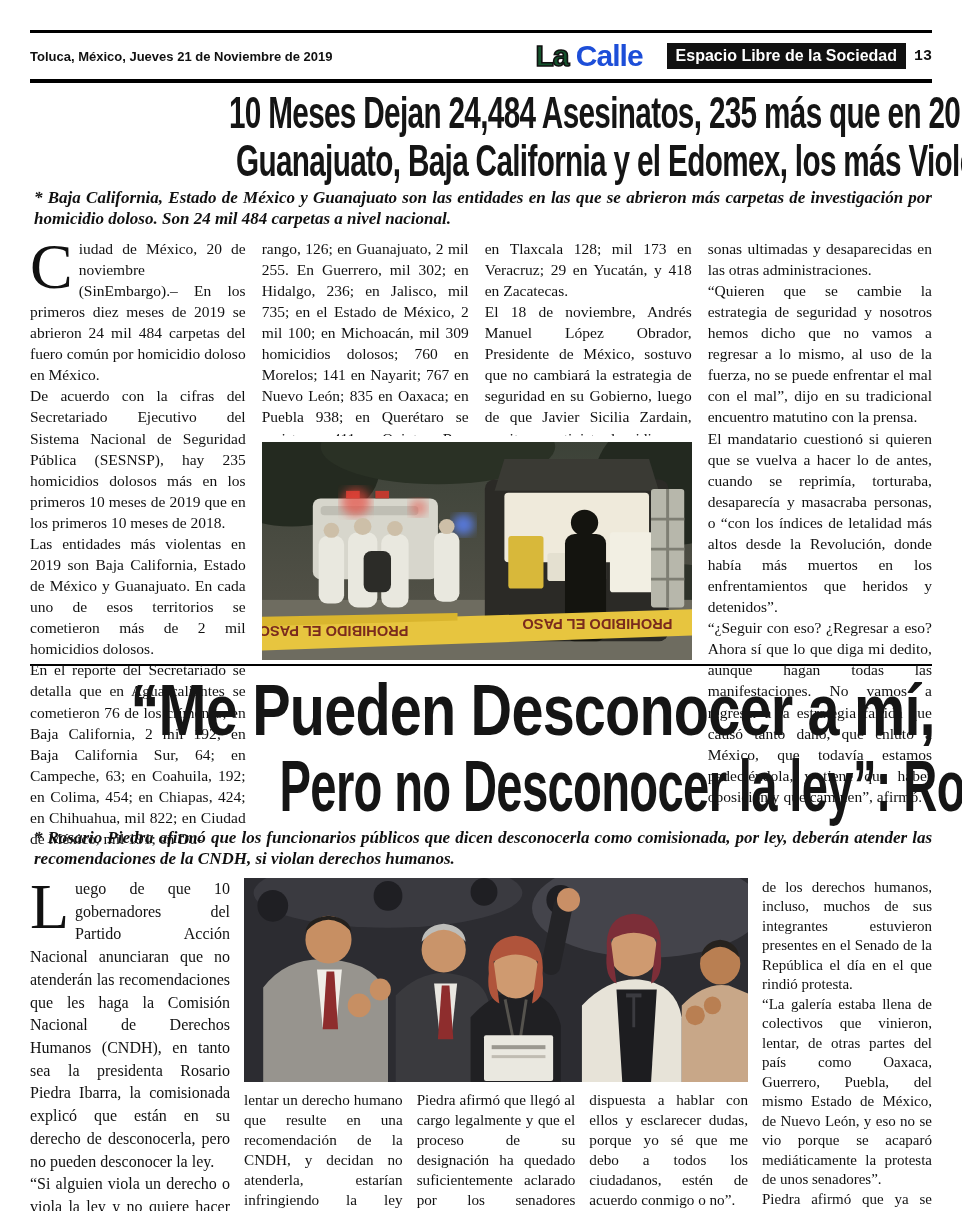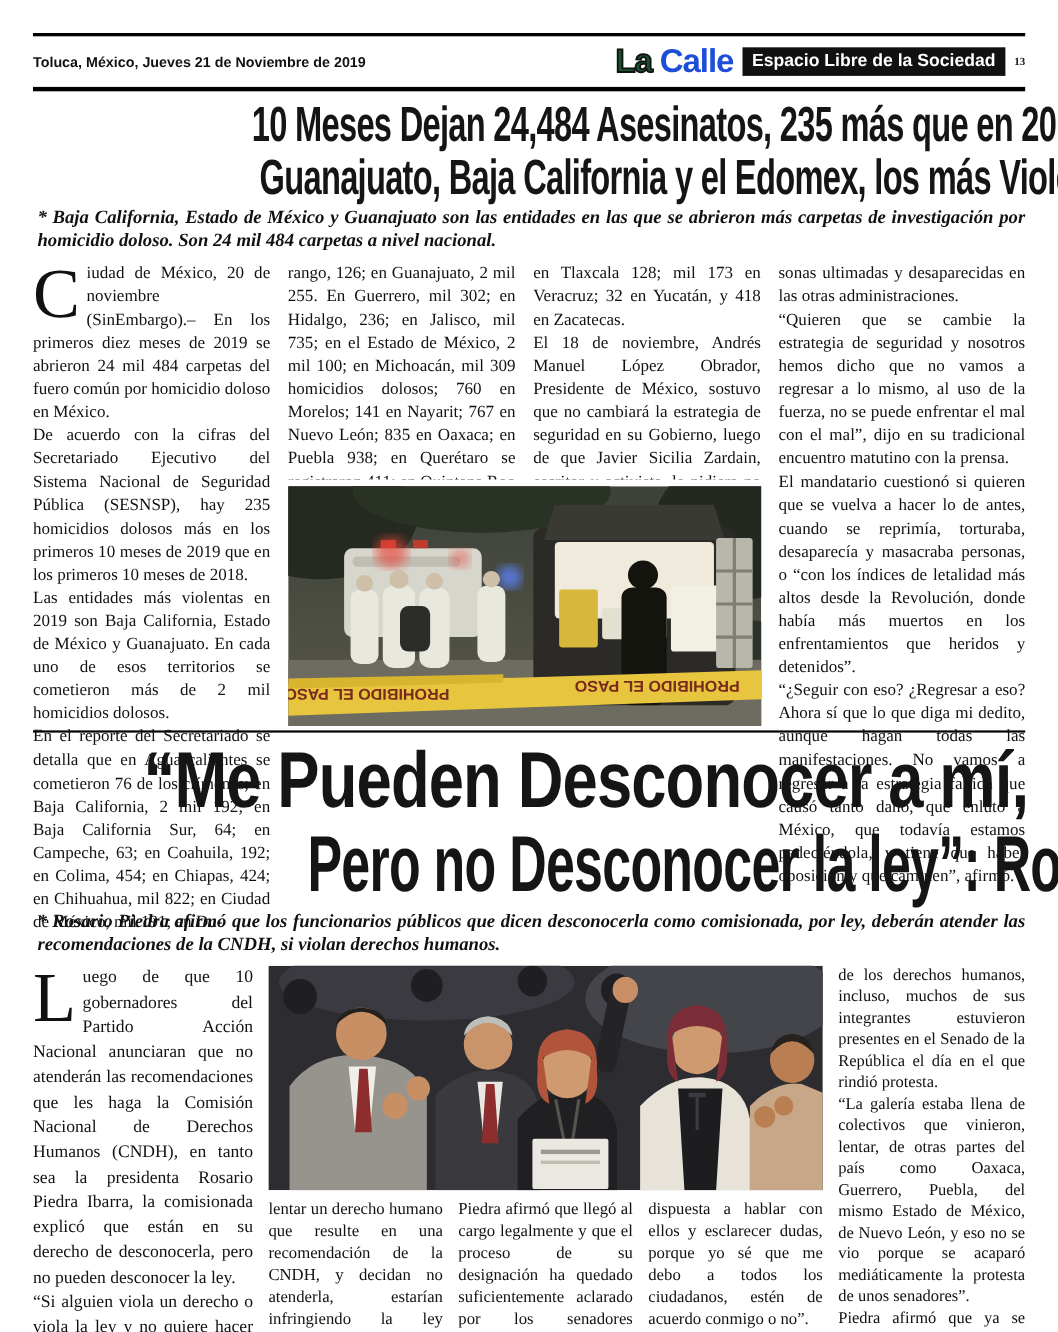--- a/index.html
+++ b/index.html
@@ -15,22 +15,22 @@
   .rule.divider{border-top-width:2px;margin:4px 0 2px 0;}
 
   
   .masthead{display:flex;align-items:center;justify-content:space-between;height:46px;gap:44px;}
   .dateline{font-family:"Liberation Sans",sans-serif;font-weight:bold;font-size:13px;}
   .mast-right{display:flex;align-items:center;gap:8px;}
   .logo{font-family:"Liberation Sans",sans-serif;font-weight:bold;font-size:30px;line-height:1;letter-spacing:-1px;}
   .logo .la{color:#14532d;-webkit-text-stroke:1.6px #111;text-shadow:0 0 1px #000;}
   .logo .calle{color:#1d4ed8;}
   .tagline{background:#111;color:#fff;font-family:"Liberation Sans",sans-serif;
-    font-weight:bold;font-size:16px;padding:4px 9px;line-height:1.1;}
-  .pagenum{font-family:Liberation Serif, serif;font-weight:bold;font-size:10px;}
+    font-weight:bold;font-size:16px;padding:4px 9px;line-height:1.1;margin-left:16px;}
+  .pagenum{font-family:Liberation Mono, monospace;font-weight:bold;font-size:15px;}
 
   
   .headline{font-family:"Liberation Sans",sans-serif;font-weight:bold;text-align:center;color:#151515;}
   .hl-line{display:block;white-space:nowrap;line-height:1.06;}
   .hl-line>span{display:inline-block;letter-spacing:-1px;}
   .h-a1{font-size:45px;margin:6px 0 4px 0;}
   .h-a1 .sx{transform:scaleX(.66);transform-origin:50% 50%;}
   .h-a2{font-size:72px;margin:6px 0 4px 0;}
   .h-a2 .sx1{transform:scaleX(.80);transform-origin:50% 50%;}
   .h-a2 .sx2{transform:scaleX(.655);transform-origin:50% 50%;}
@@ -87,21 +87,21 @@
   <div class="a1-c1">
     <p><span class="dropcap">C</span><span>iudad de México, 20 de noviembre (SinEmbargo).– En los primeros diez meses de 2019 se abrieron 24 mil 484 carpetas del fuero común por homicidio doloso en México.</span></p>
     <p>De acuerdo con la cifras del Secretariado Ejecutivo del Sistema Nacional de Seguridad Pública (SESNSP), hay 235 homicidios dolosos más en los primeros 10 meses de 2019 que en los primeros 10 meses de 2018.</p>
     <p>Las entidades más violentas en 2019 son Baja California, Estado de México y Guanajuato. En cada uno de esos territorios se cometieron más de 2 mil homicidios dolosos.</p>
     <p>En el reporte del Secretariado se detalla que en Aguascalientes se cometieron 76 de los crímenes; en Baja California, 2 mil 192; en Baja California Sur, 64; en Campeche, 63; en Coahuila, 192; en Colima, 454; en Chiapas, 424; en Chihuahua, mil 822; en Ciudad de México, mil 191; en Du-</p>
   </div>
   <div class="a1-c2">
     <p>rango, 126; en Guanajuato, 2 mil 255. En Guerrero, mil 302; en Hidalgo, 236; en Jalisco, mil 735; en el Estado de México, 2 mil 100; en Michoacán, mil 309 homicidios dolosos; 760 en Morelos; 141 en Nayarit; 767 en Nuevo León; 835 en Oaxaca; en Puebla 938; en Querétaro se registraron 411; en Quintana Roo 572; 368 en San Luís Potosí; 684 en Sinaloa; 842 en Sonora; 486 en Tabasco; 568 en Tamaulipas;</p>
   </div>
   <div class="a1-c3">
-    <p>en Tlaxcala 128; mil 173 en Veracruz; 32 en Yucatán, y 418 en Zacatecas.</p>
+    <p>en Tlaxcala 128; mil 173 en Veracruz; 29 en Yucatán, y 418 en Zacatecas.</p>
     <p>El 18 de noviembre, Andrés Manuel López Obrador, Presidente de México, sostuvo que no cambiará la estrategia de seguridad en su Gobierno, luego de que Javier Sicilia Zardain, escritor y activista, le pidiera no aferrarse a sus medidas porque después de un año ya van 30 mil asesinados, los cuales se suman a las centenas de miles de per-</p>
   </div>
   <div class="a1-photo">
     <svg class="photo-frame" viewBox="0 0 440 232" preserveAspectRatio="none">
       <defs>
         <linearGradient id="nightbg" x1="0" y1="0" x2="0" y2="1">
           <stop offset="0" stop-color="#3c4238"></stop>
             <stop offset="1" stop-color="#59564c"></stop>
         </linearGradient>
         <filter id="blur1">

